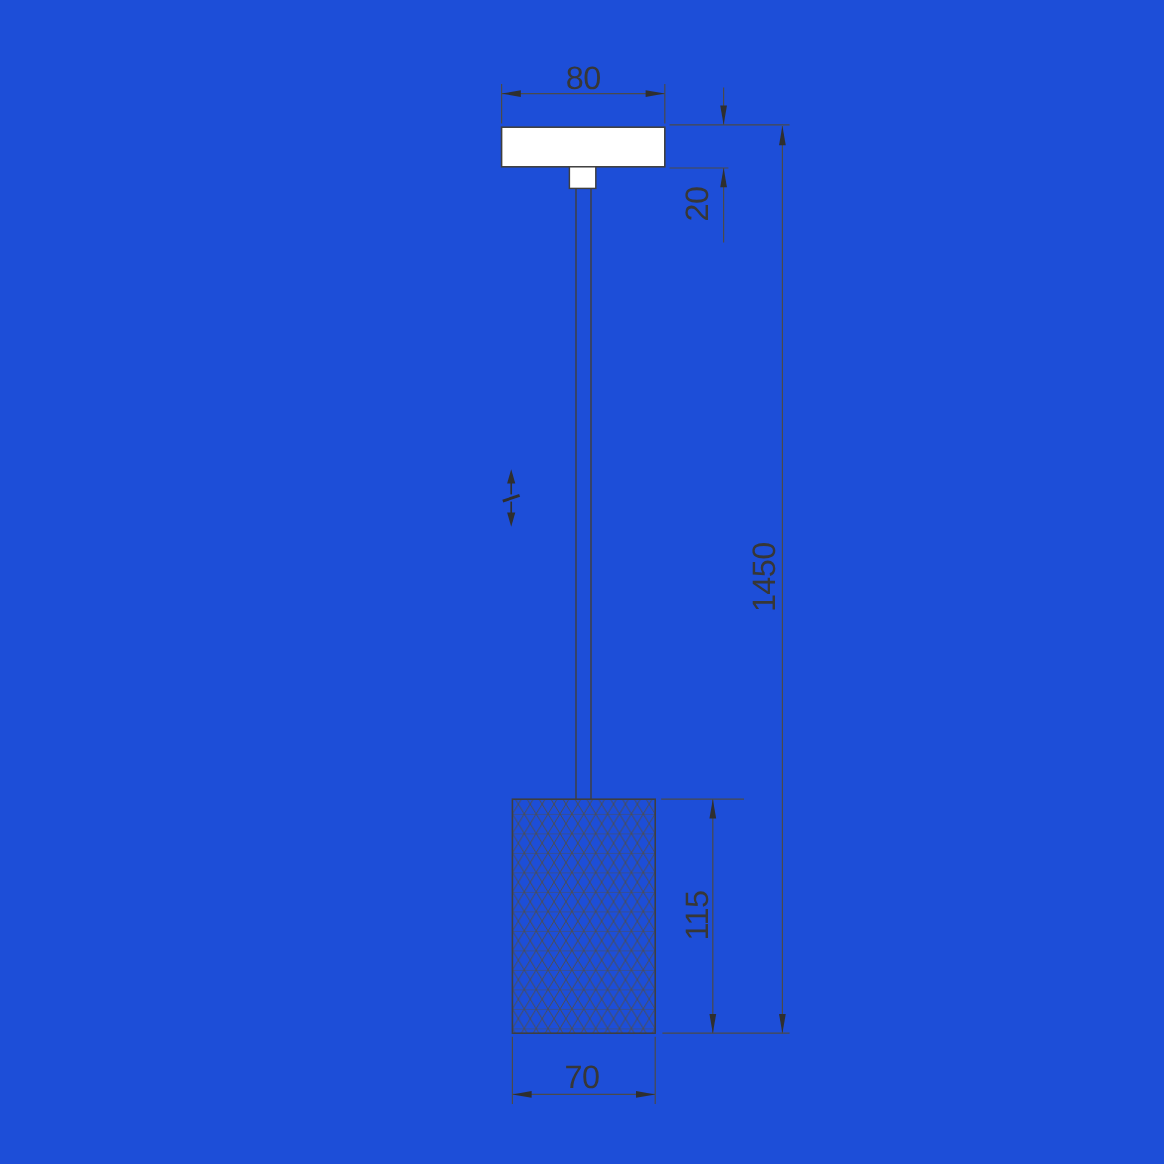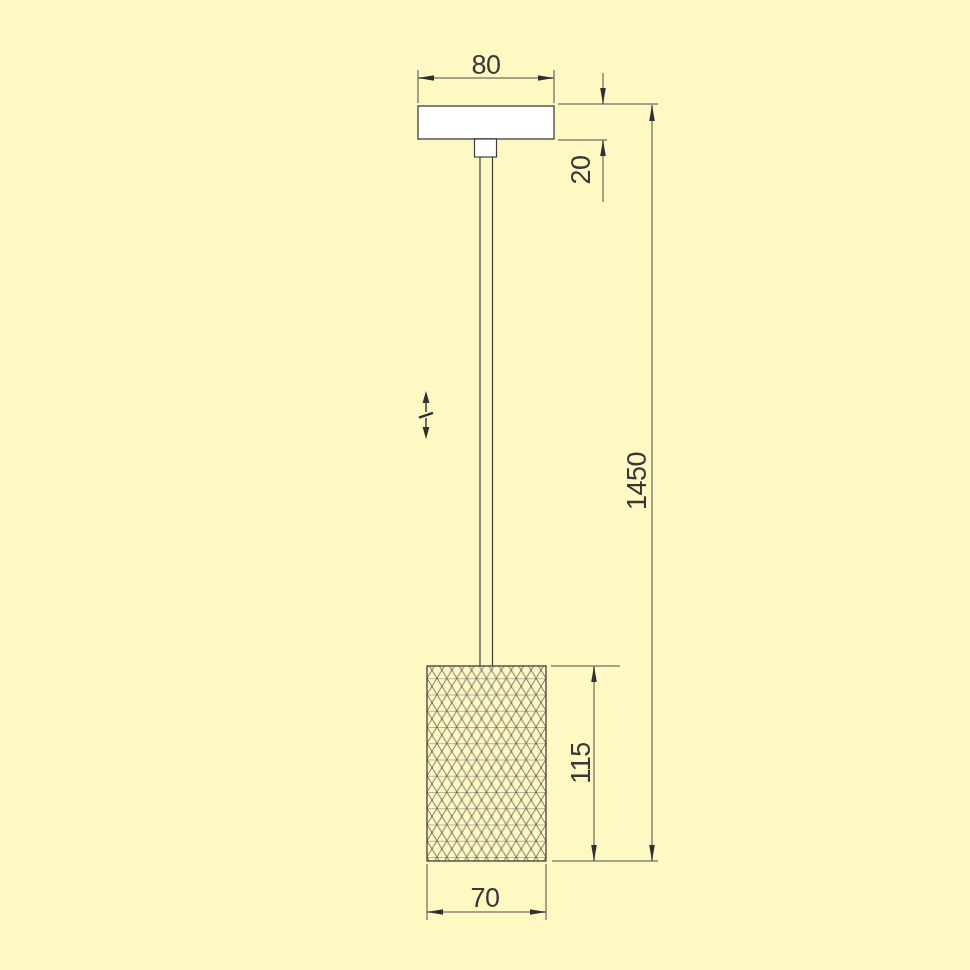--- a/index.html
+++ b/index.html
@@ -5,21 +5,21 @@
   html, body {
     margin: 0;
     padding: 0;
     background: #ffffff;
     font-family: "Liberation Sans", sans-serif;
   }
   .canvas-wrap {
     position: relative;
     width: 970px;
     height: 970px;
-    background: #fef9c3;
+    background: #1d4ed8;
     overflow: hidden;
     text-align: center;
   }
   svg { display: block; }
   text.dim {
     font-family: "Liberation Sans", sans-serif;
     font-size: 27px;
     letter-spacing: -0.5px;
     fill: #373737;
   }

